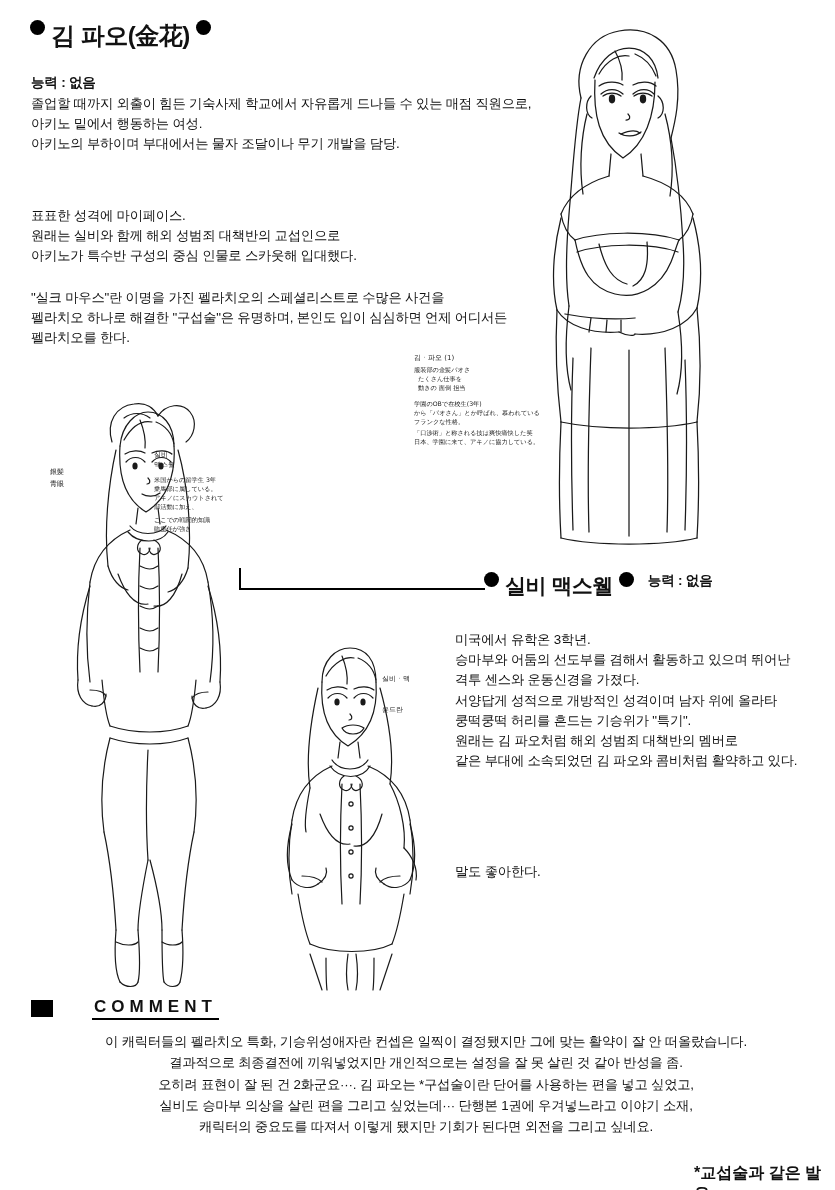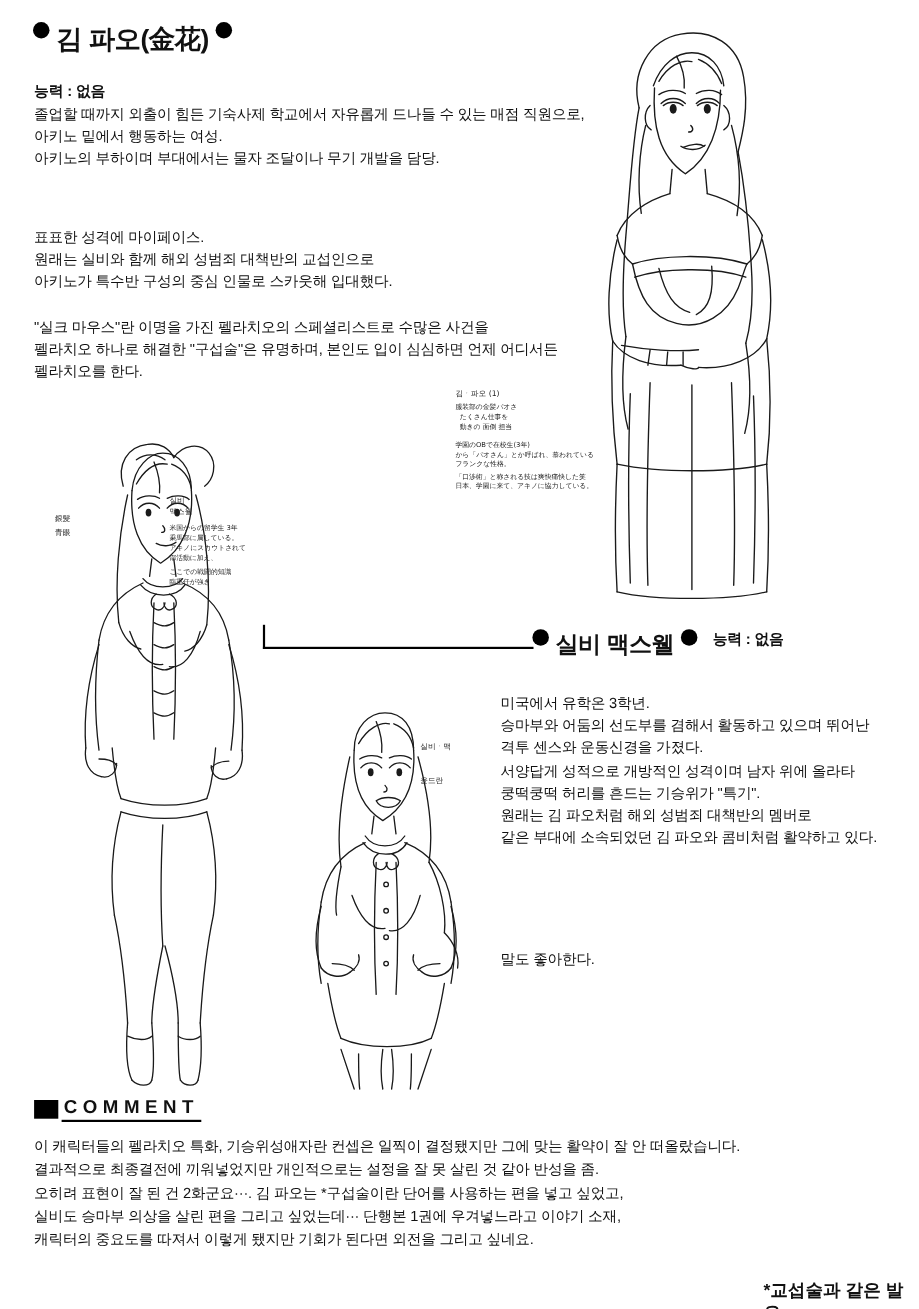--- a/index.html
+++ b/index.html
@@ -12,21 +12,21 @@
   .bold{font-weight:bold;}
 
   
   .char-head{position:absolute;display:flex;align-items:flex-start;gap:6px;}
   .dot{width:15px;height:15px;border-radius:50%;background:#000;display:inline-block;}
   .char-name{font-size:24px;font-weight:bold;letter-spacing:-0.5px;}
   .char-name.small{font-size:21px;}
   .abil{font-size:13.5px;font-weight:bold;letter-spacing:-0.2px;}
 
   
-  .comment-bar{position:absolute;display:flex;align-items:center;}
+  .comment-bar{position:absolute;display:flex;align-items:center;gap:36px;}
   .comment-sq{width:22px;height:17px;background:#000;}
   .comment-txt{font-size:17px;font-weight:bold;letter-spacing:5px;margin-left:3px;
                border-bottom:2.5px solid #000;padding:0 2px 1px 2px;}
 
   
   .hline{position:absolute;height:2px;background:#000;}
   .vline{position:absolute;width:2px;background:#000;}
 
   
   .footnote{position:absolute;font-size:16px;font-weight:bold;}
@@ -80,21 +80,21 @@
 원래는 김 파오처럼 해외 성범죄 대책반의 멤버로
 같은 부대에 소속되었던 김 파오와 콤비처럼 활약하고 있다.</div>
 
   <div class="blk" style="left:455px;top:838px;width:380px;margin-top:24px;">말도 좋아한다.</div>
 
   <div class="comment-bar" style="left:31px;top:997px;">
     <span class="comment-sq"></span>
     <span class="comment-txt">COMMENT</span>
   </div>
 
-  <div class="blk" style="left:31px;top:1031px;width:790px;line-height:1.6;">이 캐릭터들의 펠라치오 특화, 기승위성애자란 컨셉은 일찍이 결정됐지만 그에 맞는 활약이 잘 안 떠올랐습니다.
+  <div class="blk" style="left:31px;top:1031px;width:790px;line-height:1.6;text-align:center;">이 캐릭터들의 펠라치오 특화, 기승위성애자란 컨셉은 일찍이 결정됐지만 그에 맞는 활약이 잘 안 떠올랐습니다.
 결과적으로 최종결전에 끼워넣었지만 개인적으로는 설정을 잘 못 살린 것 같아 반성을 좀.
 오히려 표현이 잘 된 건 2화군요···. 김 파오는 *구섭술이란 단어를 사용하는 편을 넣고 싶었고,
 실비도 승마부 의상을 살린 편을 그리고 싶었는데··· 단행본 1권에 우겨넣느라고 이야기 소재,
 캐릭터의 중요도를 따져서 이렇게 됐지만 기회가 된다면 외전을 그리고 싶네요.</div>
 
   <div class="footnote" style="left:694px;top:1163px;">*교섭술과 같은 발음</div>
 
   <div class="art" style="left:495px;top:18px;">
   <svg width="270" height="560" viewBox="0 0 270 560" fill="none" stroke="#1a1a1a" stroke-width="1.25" stroke-linecap="round" stroke-linejoin="round">
 

